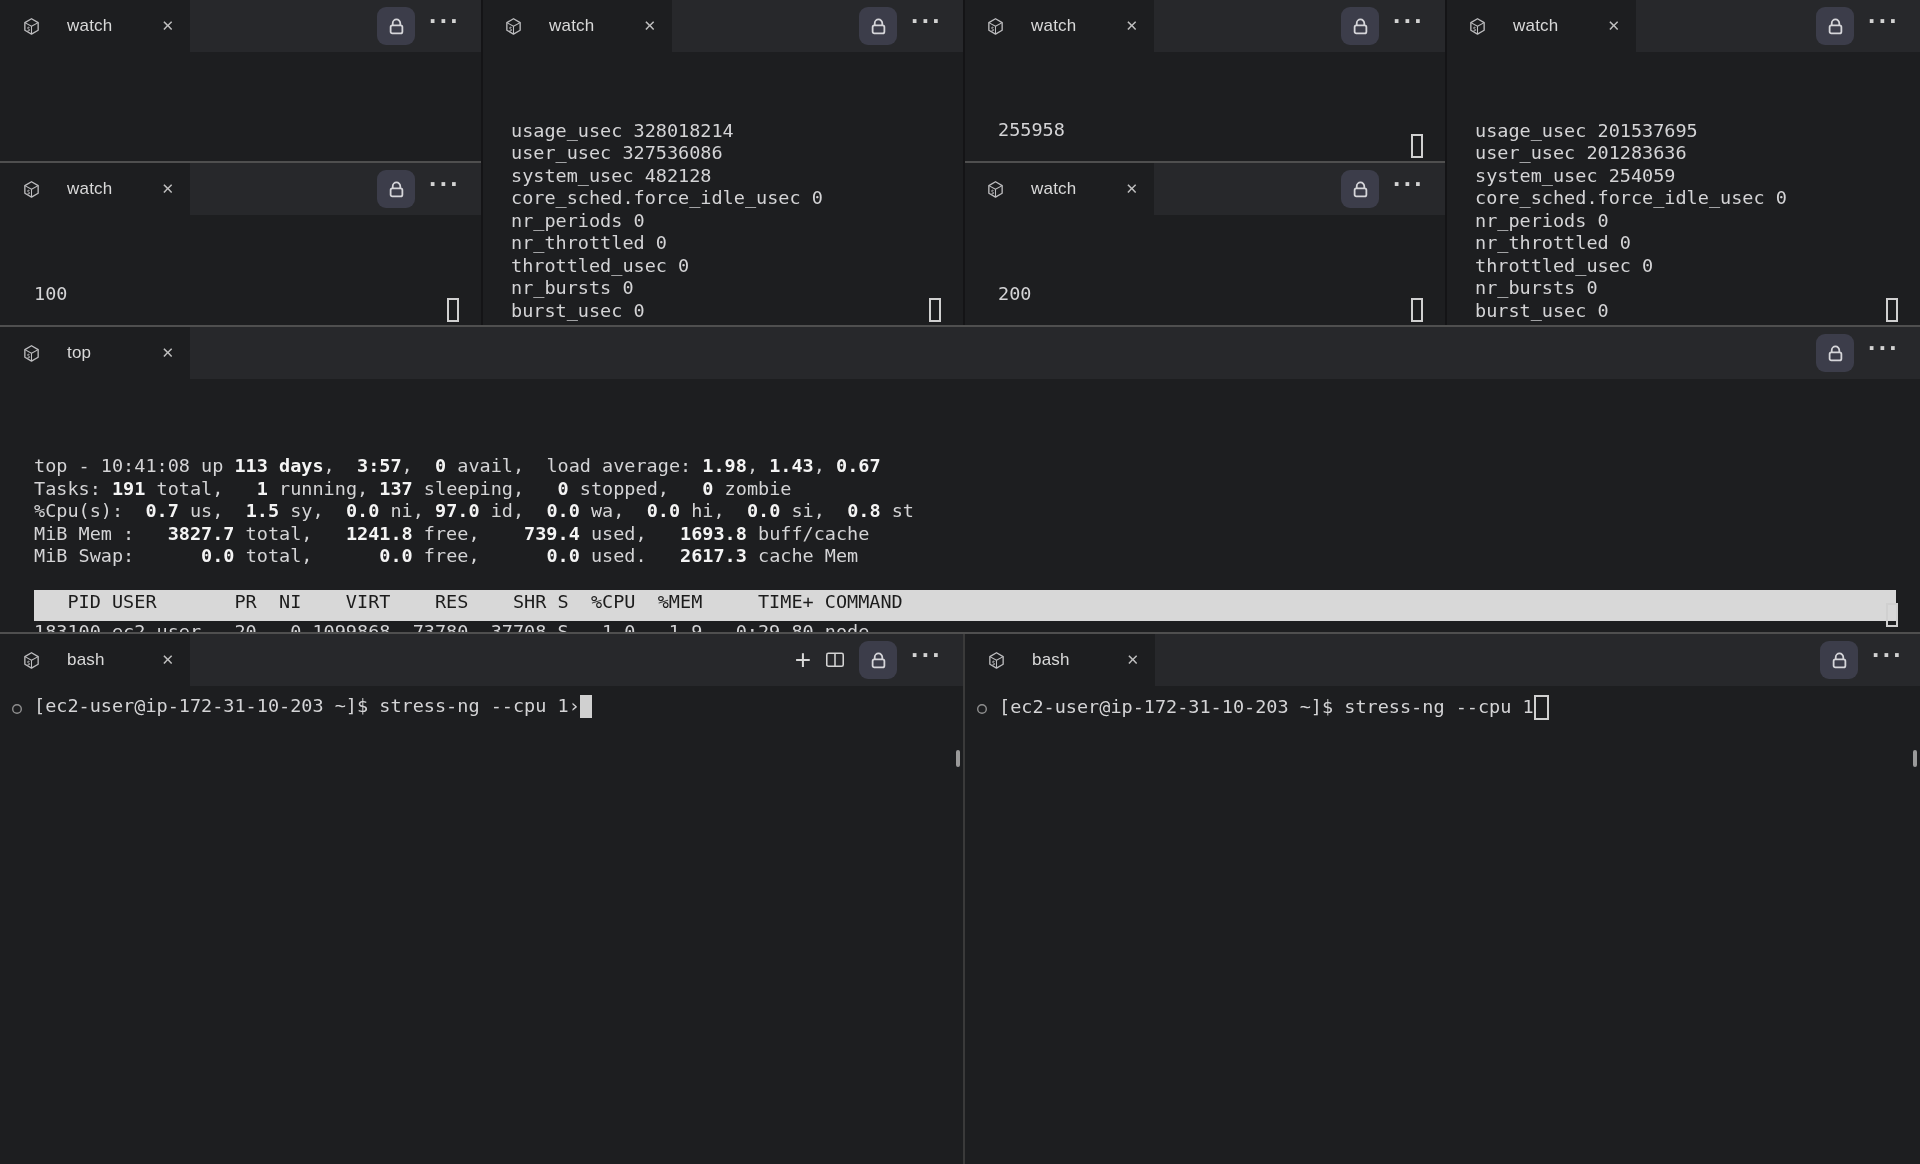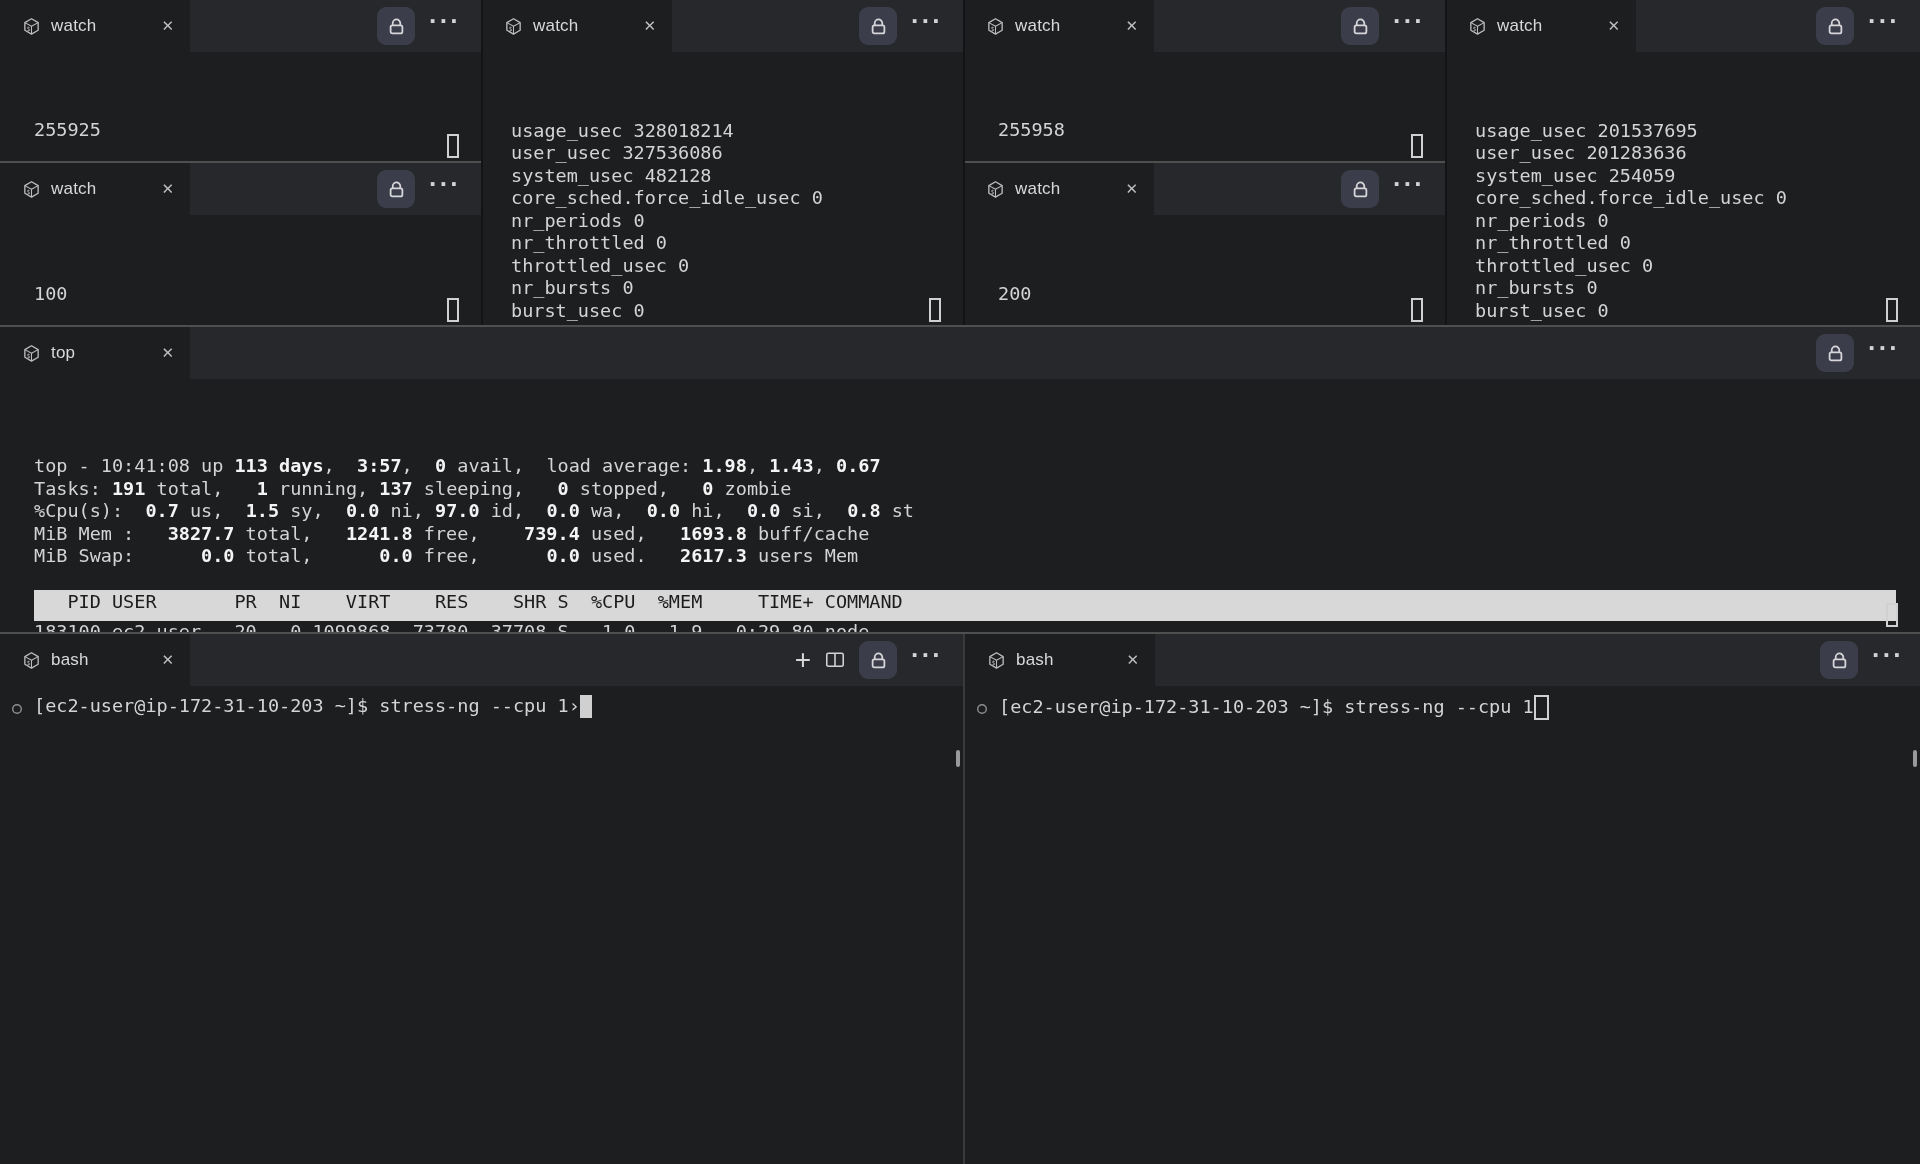--- a/index.html
+++ b/index.html
@@ -5,21 +5,21 @@
   html,body{margin:0;padding:0;background:#141416;}
   .screen{position:relative;width:1920px;height:1164px;overflow:hidden;
           background:var(--content-bg,#1d1e20);
           font-family:"Liberation Sans",sans-serif;}
   .panel{position:absolute;background:var(--content-bg,#1d1e20);overflow:hidden;}
   .tabbar{position:relative;height:52px;background:var(--tabbar-bg,#27282b);}
   .tab{position:absolute;left:0;top:0;width:190px;height:52px;
        background:var(--content-bg,#1d1e20);display:flex;align-items:center;cursor:pointer;}
   .tabicon{margin-left:22px;display:flex;align-items:center;}
   .tabicon svg{width:19px;height:19px;}
-  .tablabel{margin-left:10px;font-size:17px;color:var(--tab-text,#d9d9d9);letter-spacing:.2px;}
+  .tablabel{margin-left:26px;font-size:17px;color:var(--tab-text,#d9d9d9);letter-spacing:.2px;}
   .tabclose{margin-left:auto;margin-right:16px;font-size:15px;color:#bfbfbf;cursor:pointer;}
   .actions{position:absolute;right:20px;top:0;height:52px;display:flex;align-items:center;gap:14px;}
   .iconbtn{display:flex;align-items:center;justify-content:center;cursor:pointer;}
   .lockbtn{width:38px;height:38px;border-radius:9px;background:var(--lock-bg,#3c3d4a);}
   .lockbtn svg{width:21px;height:21px;}
   .splitbtn svg{width:20px;height:20px;}
   .plusbtn{font-size:28px;font-weight:200;color:#d8d8d8;line-height:20px;}
   .morebtn{font-size:26px;font-weight:700;color:#d3d3d3;letter-spacing:2px;line-height:10px;padding-bottom:10px;}
   .content{position:absolute;left:0;right:0;bottom:0;top:52px;}
   .mono,.line,.t-head,.t-row{font-family:"DejaVu Sans Mono","Liberation Mono",monospace;
@@ -83,24 +83,20 @@
       </div>
       <div class="actions">
         <span class="iconbtn lockbtn">
             <svg>
               <use href="#icon-lock"></use>
             </svg>
           </span>
         <span class="iconbtn morebtn">···</span>
       </div>
     </div>
-    <div class="content">
-      <div class="mono watch-value">255925</div>
-      <div class="hcursor"></div>
-    </div>
   </div>
 
   <div class="panel" style="left:0;top:163px;width:481px;height:162px;">
     <div class="tabbar">
       <div class="tab">
         <span class="tabicon">
             <svg>
               <use href="#icon-cube"></use>
             </svg>
           </span>
@@ -272,21 +268,21 @@
           </span>
         <span class="iconbtn morebtn">···</span>
       </div>
     </div>
     <div class="content">
       <div class="top-content">
         <div class="mono"><span>top - 10:41:08 up </span><span class="b">113 days</span><span>,  </span><span class="b">3:57</span><span>,  </span><span class="b">0</span><span> avail,  load average: </span><span class="b">1.98</span><span>, </span><span class="b">1.43</span><span>, </span><span class="b">0.67</span></div>
         <div class="mono"><span>Tasks: </span><span class="b">191</span><span> total,   </span><span class="b">1</span><span> running, </span><span class="b">137</span><span> sleeping,   </span><span class="b">0</span><span> stopped,   </span><span class="b">0</span><span> zombie</span></div>
         <div class="mono"><span>%Cpu(s):  </span><span class="b">0.7</span><span> us,  </span><span class="b">1.5</span><span> sy,  </span><span class="b">0.0</span><span> ni, </span><span class="b">97.0</span><span> id,  </span><span class="b">0.0</span><span> wa,  </span><span class="b">0.0</span><span> hi,  </span><span class="b">0.0</span><span> si,  </span><span class="b">0.8</span><span> st</span></div>
         <div class="mono"><span>MiB Mem :   </span><span class="b">3827.7</span><span> total,   </span><span class="b">1241.8</span><span> free,    </span><span class="b">739.4</span><span> used,   </span><span class="b">1693.8</span><span> buff/cache</span></div>
-        <div class="mono"><span>MiB Swap:      </span><span class="b">0.0</span><span> total,      </span><span class="b">0.0</span><span> free,      </span><span class="b">0.0</span><span> used.   </span><span class="b">2617.3</span><span> users Mem</span></div>
+        <div class="mono"><span>MiB Swap:      </span><span class="b">0.0</span><span> total,      </span><span class="b">0.0</span><span> free,      </span><span class="b">0.0</span><span> used.   </span><span class="b">2617.3</span><span> cache Mem</span></div>
         <div>
           <div class="t-head">   PID USER       PR  NI    VIRT    RES    SHR S  %CPU  %MEM     TIME+ COMMAND </div>
           <div class="t-body">
               <div class="t-row">183100 ec2-user   20   0 1099868  73780  37708 S   1.0   1.9   0:29.80 node    </div>
             </div>
         </div>
       </div>
       <div class="hcursor" style="bottom:5px;"></div>
     </div>
   </div>

